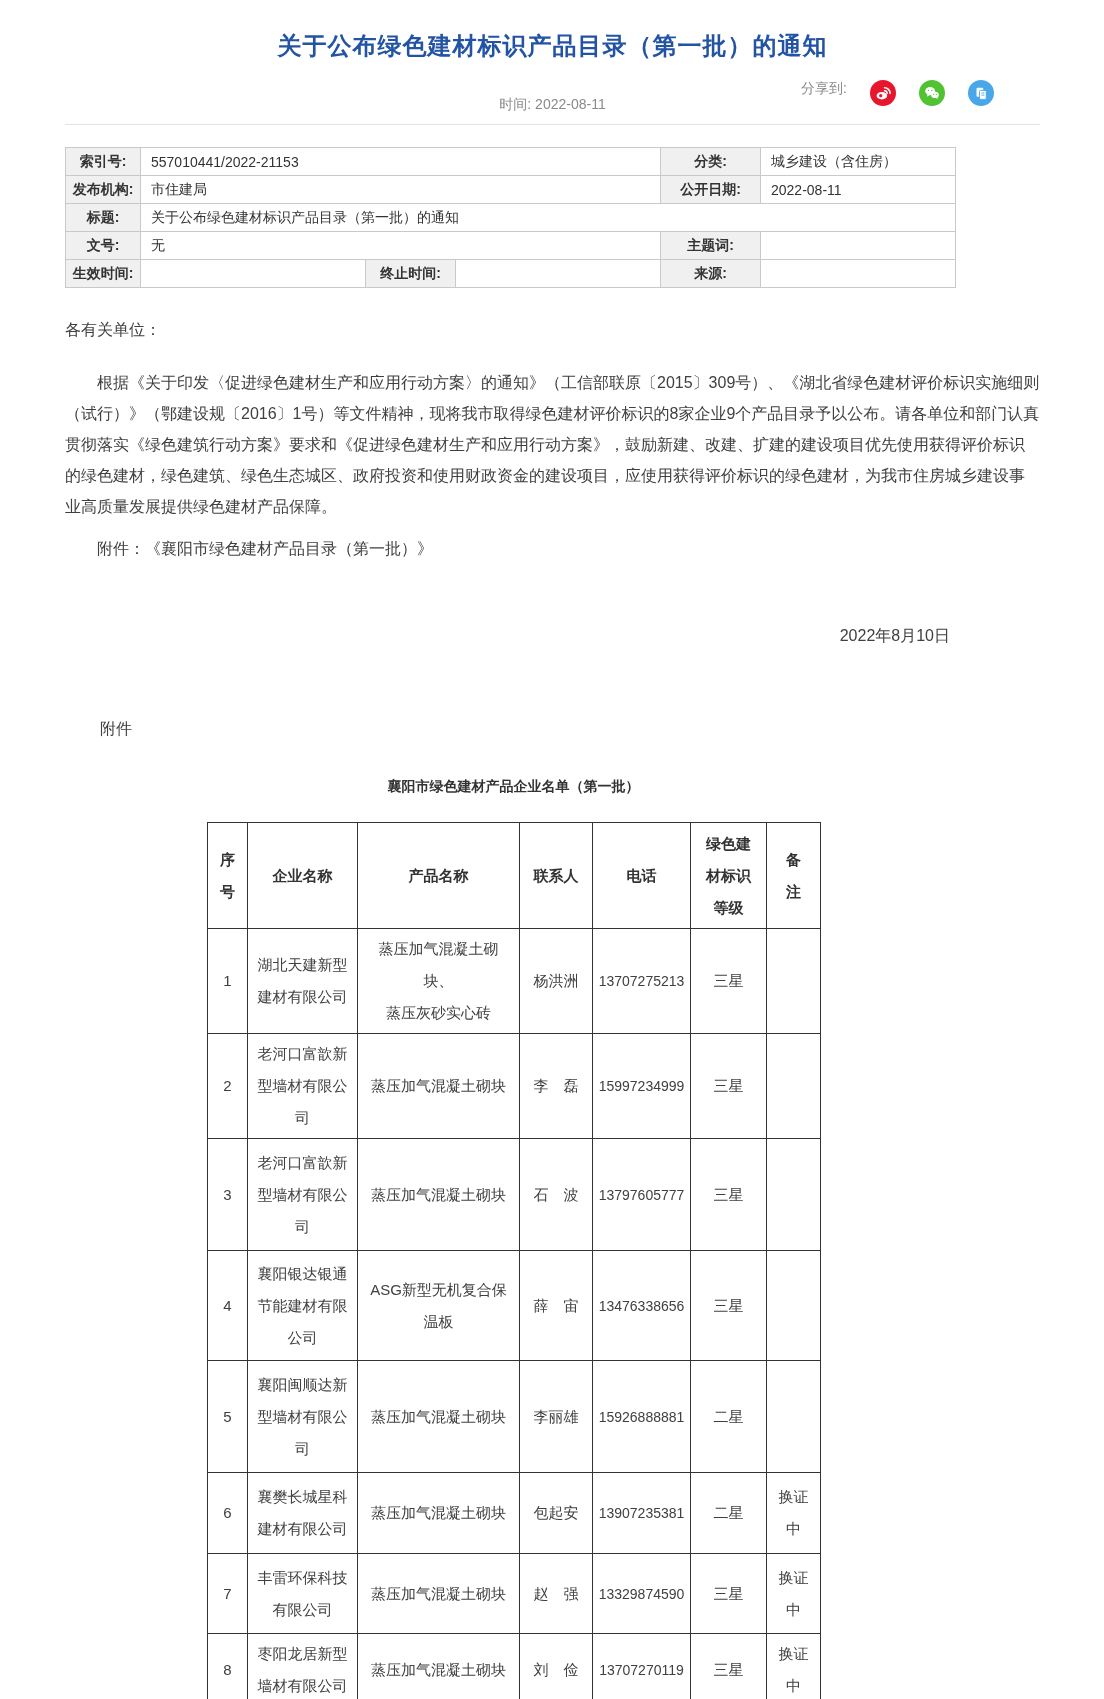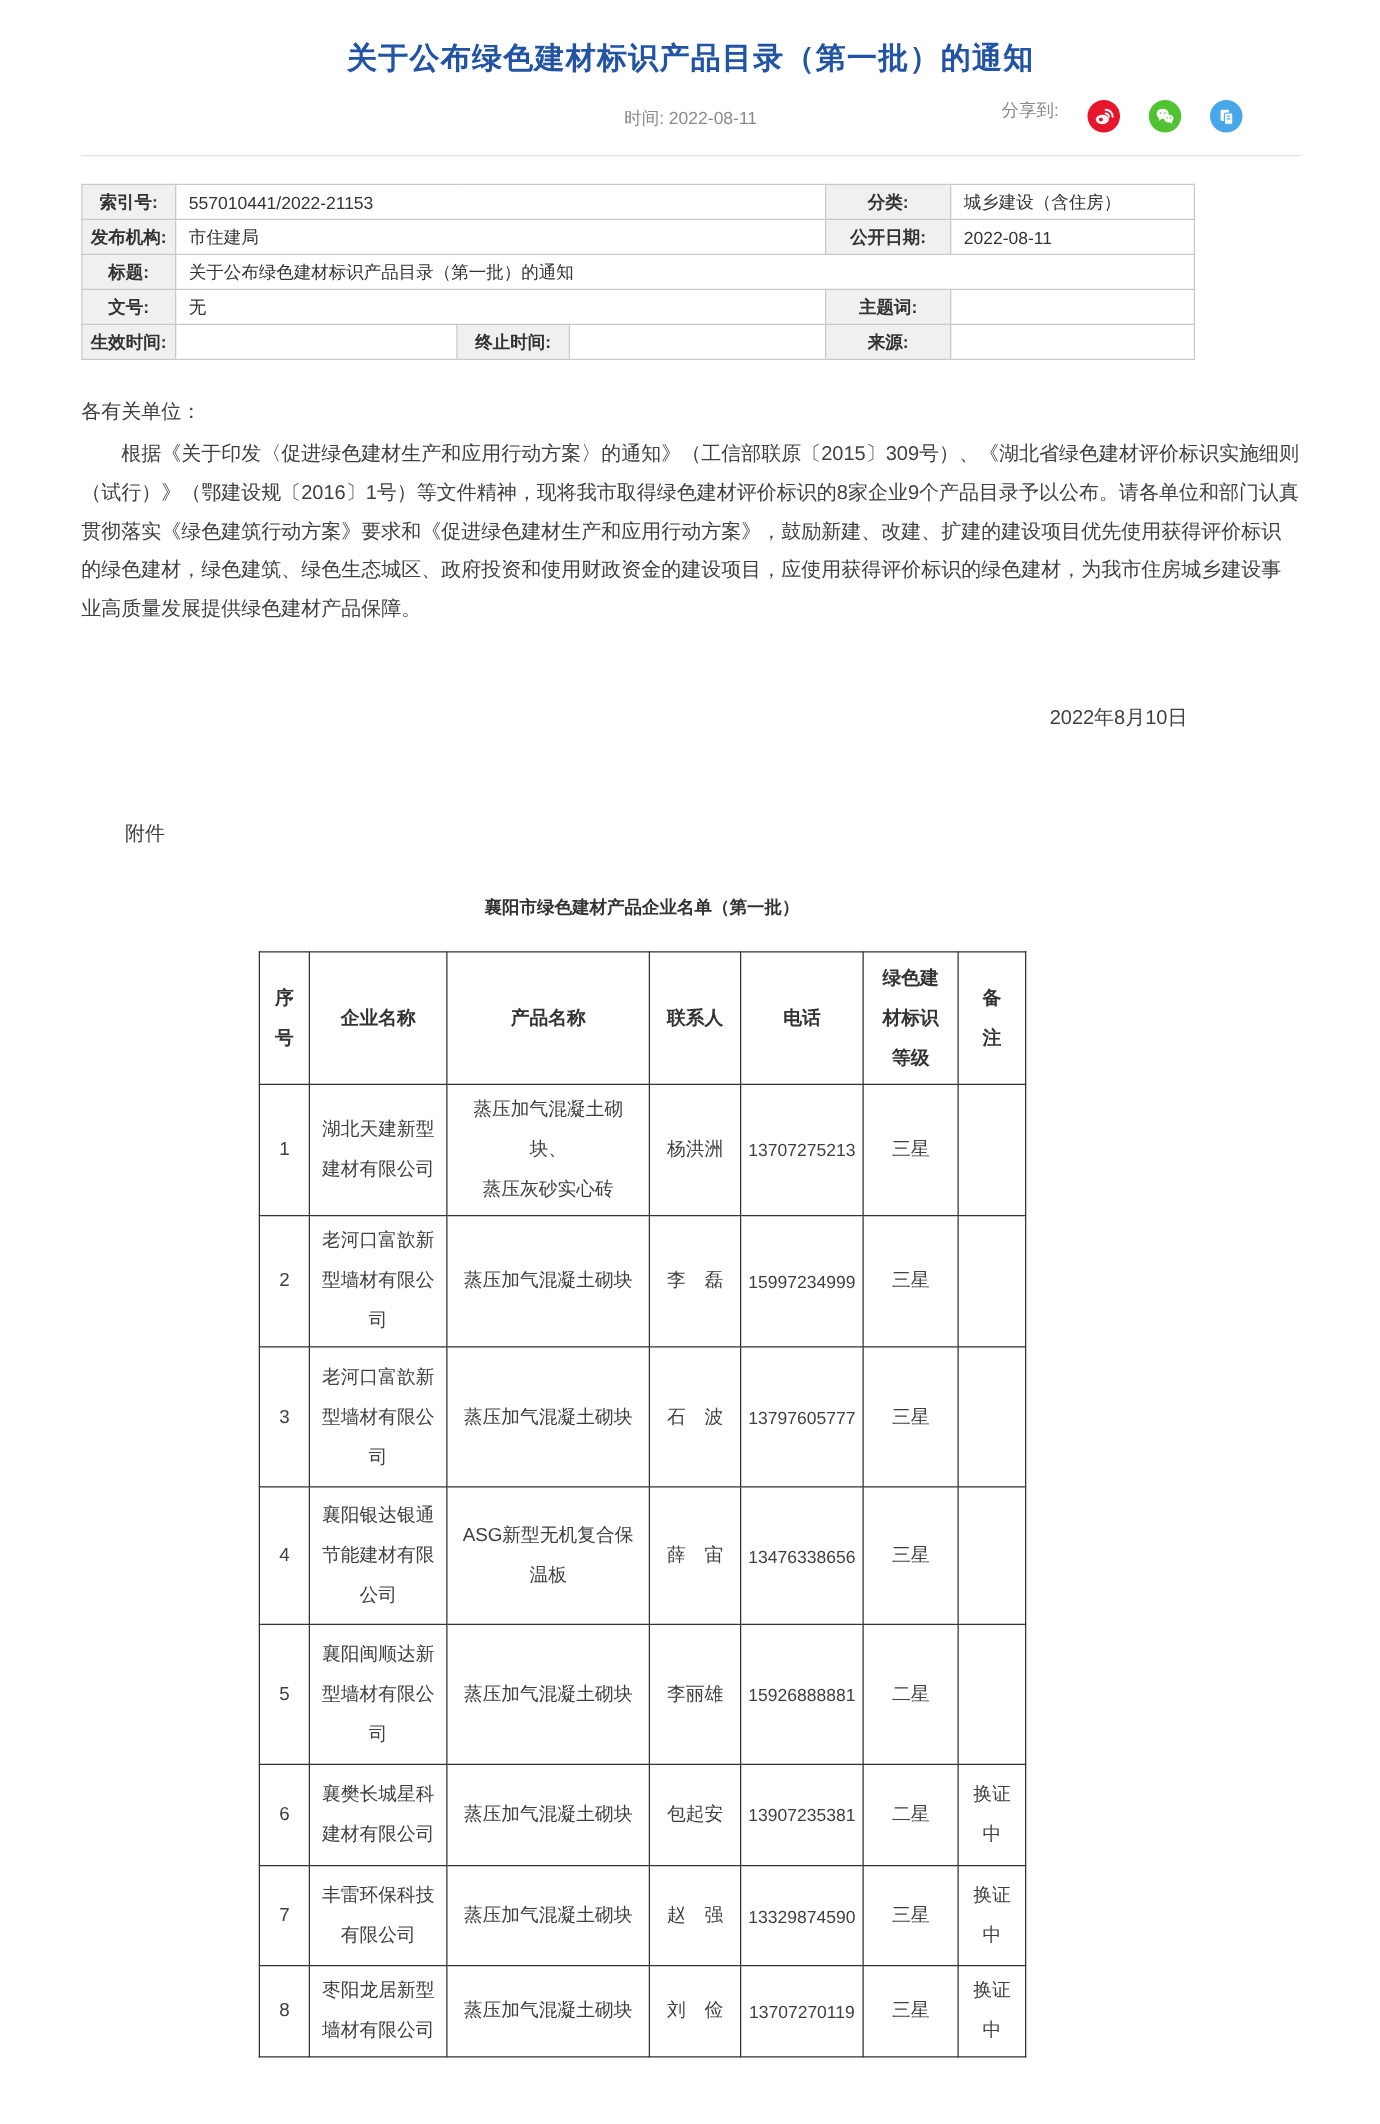--- a/index.html
+++ b/index.html
@@ -12,21 +12,21 @@
   .page { width:1104px; padding:0 64px 40px 65px; }
 
   
   .doc-title {
     padding-top:30px; text-align:center;
     font-size:24px; font-weight:bold; color:#2353a3;
     letter-spacing:1px;
   }
   .meta-line { position:relative; height:46px; margin-top:14px; }
   .time-wrap {
-    position:absolute; left:0; right:0; top:10px;
+    position:absolute; left:0; right:0; top:20px;
     text-align:center; font-size:14px; color:#8a8a8a;
   }
   .share-wrap {
     position:absolute; right:46px; top:4px;
     display:flex; gap:23px;
     font-size:14px; color:#8a8a8a;
   }
   .share-ico {
     width:26px; height:26px; border-radius:50%;
     display:inline-flex; align-items:center; justify-content:center;
@@ -49,21 +49,21 @@
   }
   .info-table td.lbl {
     background:#f0f0f0; font-weight:bold; text-align:center;
     padding:2px 0; color:#333;
   }
   .info-table td.val { text-align:left; }
 
   
   .body-text { font-size:16px; line-height:31px; color:#404040; }
   .salutation { margin-top:26px; }
-  .paragraph { margin-top:3px; text-indent:2em; }
+  .paragraph { margin-top:22px; text-indent:2em; }
   .attachment-line { margin-top:11px; text-indent:2em; }
   .date-line { margin-top:56px; text-align:right; padding-right:90px; }
   .appendix-label { margin-top:62px; padding-left:35px; }
 
   
   .appendix-wrap { width:613px; margin:0 0 0 142px; }
   .appendix-title {
     margin-top:34px; text-align:center;
     font-size:14px; font-weight:bold; color:#333;
   }
@@ -178,20 +178,21 @@
         <td class="val"></td>
         <td class="lbl">来源:</td>
         <td class="val"></td>
       </tr>
     </tbody>
   </table>
 
   <div class="body-text">
     <div class="salutation">各有关单位：</div>
     <div class="paragraph">根据《关于印发〈促进绿色建材生产和应用行动方案〉的通知》（工信部联原〔2015〕309号）、《湖北省绿色建材评价标识实施细则（试行）》（鄂建设规〔2016〕1号）等文件精神，现将我市取得绿色建材评价标识的8家企业9个产品目录予以公布。请各单位和部门认真贯彻落实《绿色建筑行动方案》要求和《促进绿色建材生产和应用行动方案》，鼓励新建、改建、扩建的建设项目优先使用获得评价标识的绿色建材，绿色建筑、绿色生态城区、政府投资和使用财政资金的建设项目，应使用获得评价标识的绿色建材，为我市住房城乡建设事业高质量发展提供绿色建材产品保障。</div>
+    <div class="attachment-line">附件：《襄阳市绿色建材产品目录（第一批）》</div>
     <div class="date-line">2022年8月10日</div>
     <div class="appendix-label">附件</div>
   </div>
 
   <div class="appendix-wrap">
     <div class="appendix-title">襄阳市绿色建材产品企业名单（第一批）</div>
     <table class="main-table">
       <colgroup>
         <col style="width:40px">
           <col style="width:110px">

